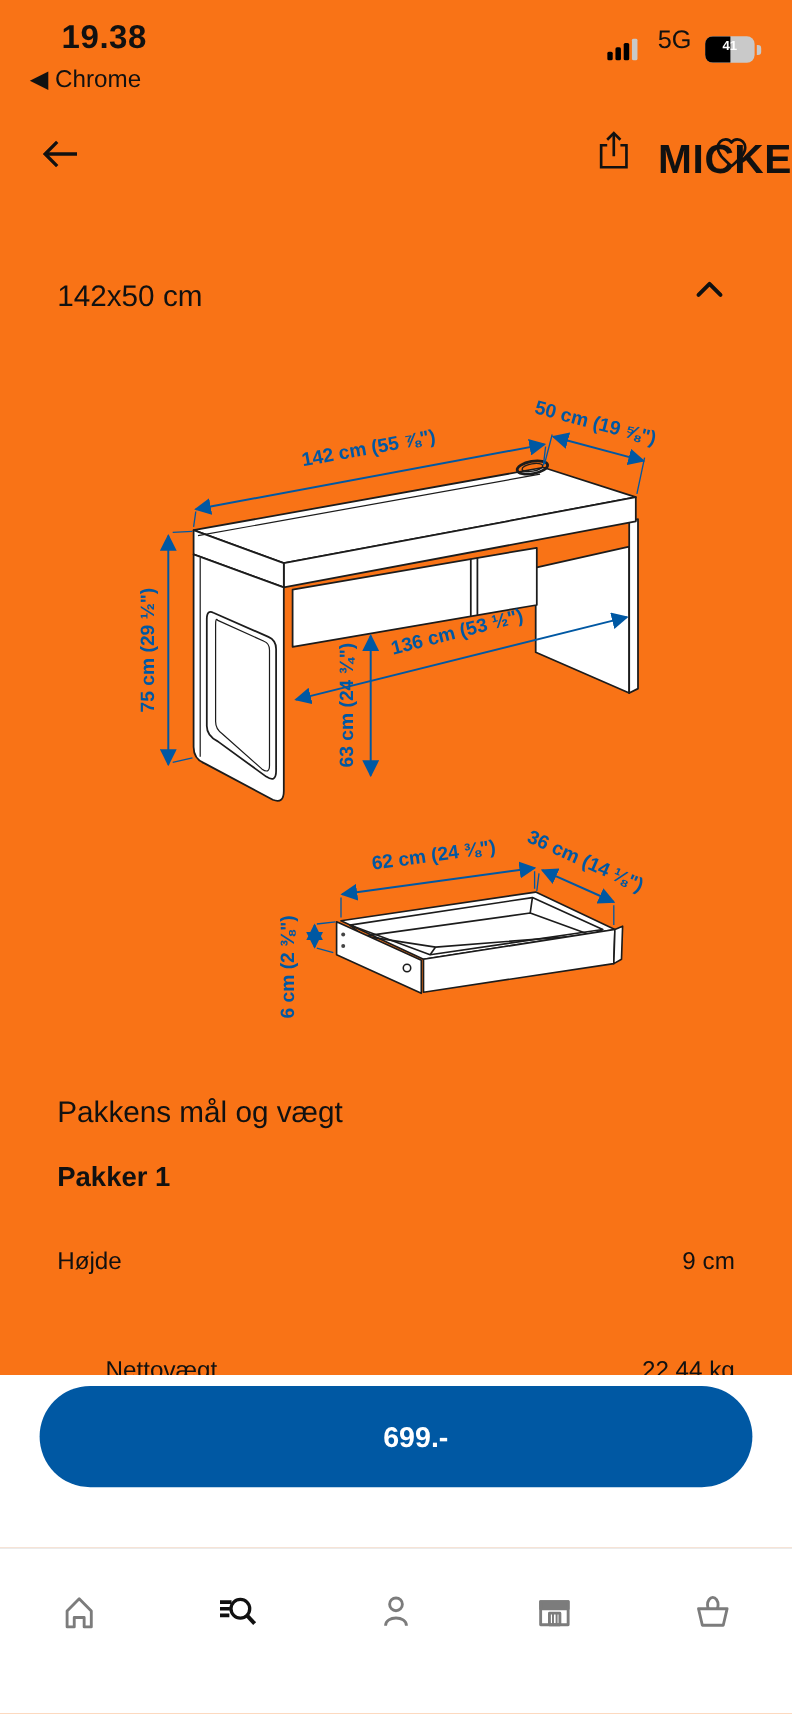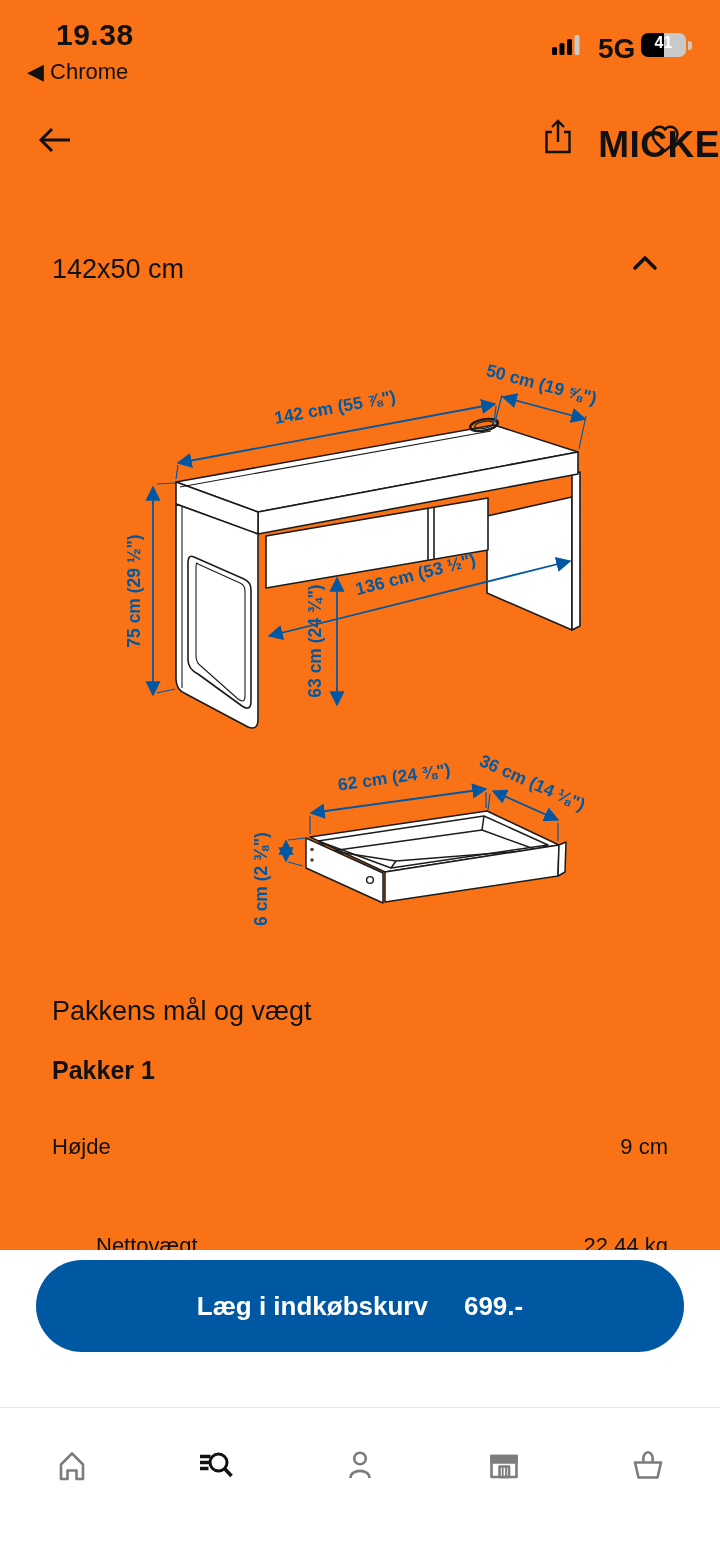--- a/index.html
+++ b/index.html
@@ -3,24 +3,24 @@
 <meta charset="utf-8">
 <style>
   html,body{margin:0;padding:0;background:#fff;}
   .screen{position:relative;width:720px;height:1558px;background:#f97316;overflow:hidden;
           font-family:"Liberation Sans","DejaVu Sans",sans-serif;color:#111;}
   .abs{position:absolute;}
   
   .time{left:56px;top:18px;font-size:30px;font-weight:700;letter-spacing:.5px;}
   .back-app{left:27px;top:59px;font-size:22px;font-weight:400;}
   .signal{left:552px;top:35px;}
-  .net{left:598px;top:33px;font-size:28px;font-weight:700;}
+  .net{left:598px;top:23px;font-size:23px;font-weight:400;}
   .battery{left:641px;top:33px;width:45px;height:24px;border-radius:7px;background:#c9c9c9;overflow:hidden;}
   .battery .fill{position:absolute;left:0;top:0;bottom:0;width:50%;background:#000;}
-  .battery .pct{position:absolute;left:0;right:0;top:1px;text-align:center;color:#fff;font-size:16px;font-weight:700;}
+  .battery .pct{position:absolute;left:0;right:0;top:1px;text-align:center;color:#fff;font-size:12px;font-weight:700;}
   .battery-nub{left:688px;top:41px;width:4px;height:9px;border-radius:0 3px 3px 0;background:#c9c9c9;}
   
   .hbtn{background:none;border:none;padding:0;cursor:pointer;}
   .back-btn{left:32px;top:118px;}
   .page-title{left:0;right:0;top:124px;text-align:right;font-size:37px;font-weight:700;letter-spacing:.5px;}
   .share-btn{left:538px;top:116px;}
   .heart-btn{left:644px;top:118px;}
   
   .variant-label{left:52px;top:254px;font-size:27px;font-weight:400;}
   .chevron-btn{left:628px;top:252px;}
@@ -171,21 +171,20 @@
     <span>Højde</span>
     <span>9 cm</span>
   </div>
   <div class="abs mrow r3">
     <span>Nettovægt</span>
     <span>22.44 kg</span>
   </div>
 
   <div class="abs cta-panel">
     <button class="cta-btn">
-      <span>Læg i indkøbskurv</span>
       <span class="price">699.-</span>
     </button>
   </div>
 
   <nav class="abs bottom-nav">
     <button class="nav-btn">
       <svg width="44" height="44" viewBox="0 0 44 44" fill="none" stroke="#7c7c7c" stroke-width="2.6" stroke-linejoin="round">
         <path d="M11,35 V20.5 L22,9.5 L33,20.5 V35 H26.5 V26.5 H17.5 V35 Z"></path>
       </svg>
     </button>

